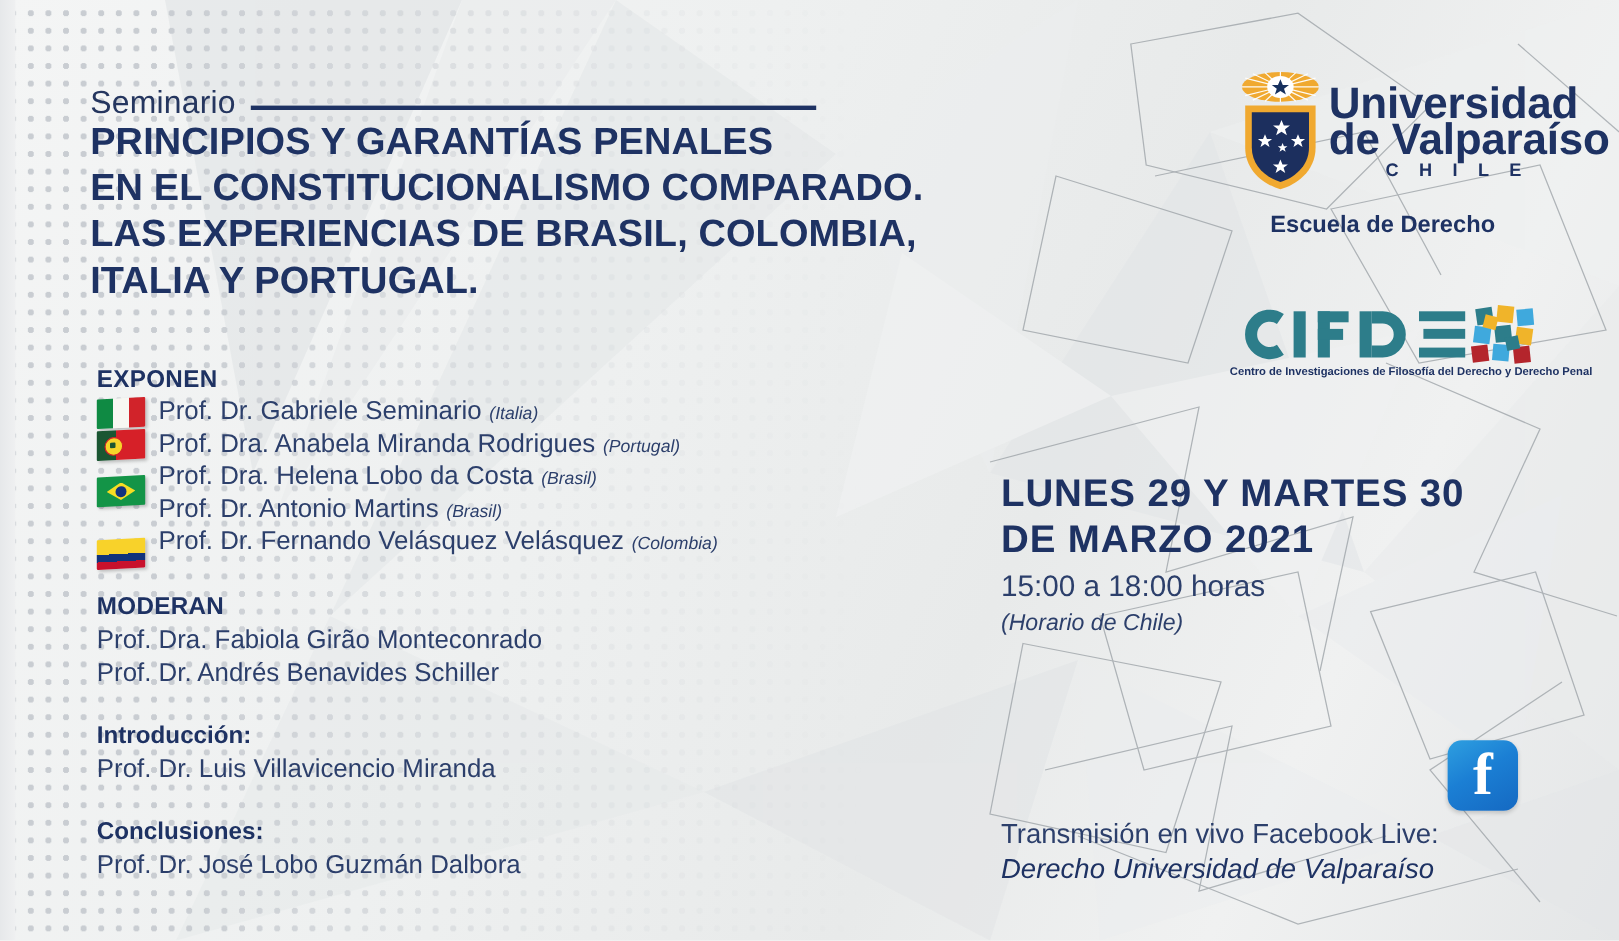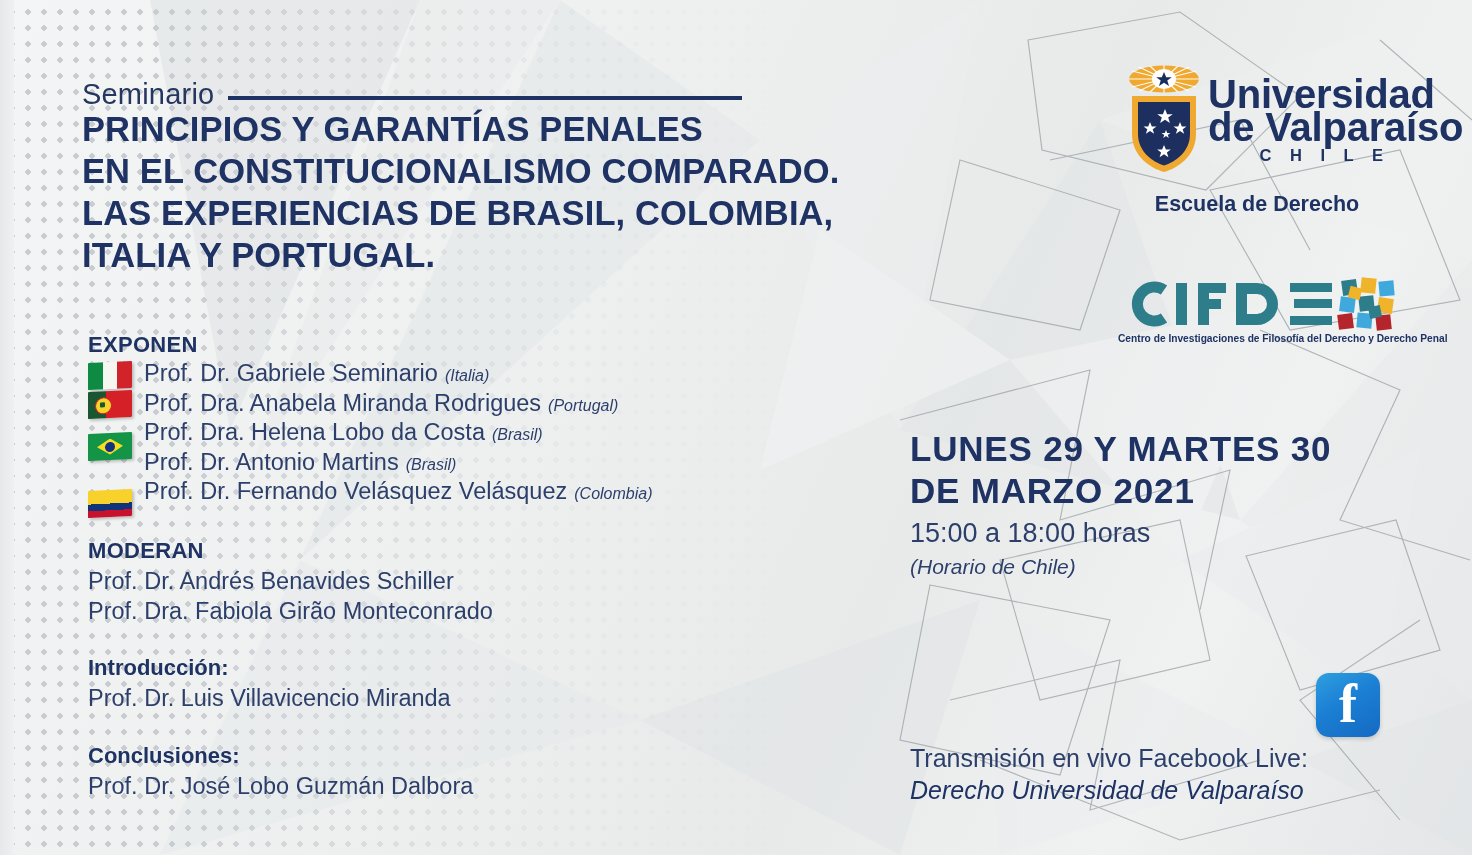--- a/index.html
+++ b/index.html
@@ -180,22 +180,22 @@
       </div>
       <div class="speaker-row">
         <span class="speaker-name">Prof. Dr. Fernando Velásquez Velásquez</span>
         <span class="speaker-country">(Colombia)</span>
       </div>
     </div>
   </div>
 
   <div id="moderan-block">
     <div class="section-head">MODERAN</div>
+    <div class="plain-name">Prof. Dra. Fabiola Girão Monteconrado</div>
     <div class="plain-name">Prof. Dr. Andrés Benavides Schiller</div>
-    <div class="plain-name">Prof. Dra. Fabiola Girão Monteconrado</div>
   </div>
 
   <div id="intro-block">
     <div class="sub-head">Introducción:</div>
     <div class="plain-name">Prof. Dr. Luis Villavicencio Miranda</div>
   </div>
 
   <div id="concl-block">
     <div class="sub-head">Conclusiones:</div>
     <div class="plain-name">Prof. Dr. José Lobo Guzmán Dalbora</div>

